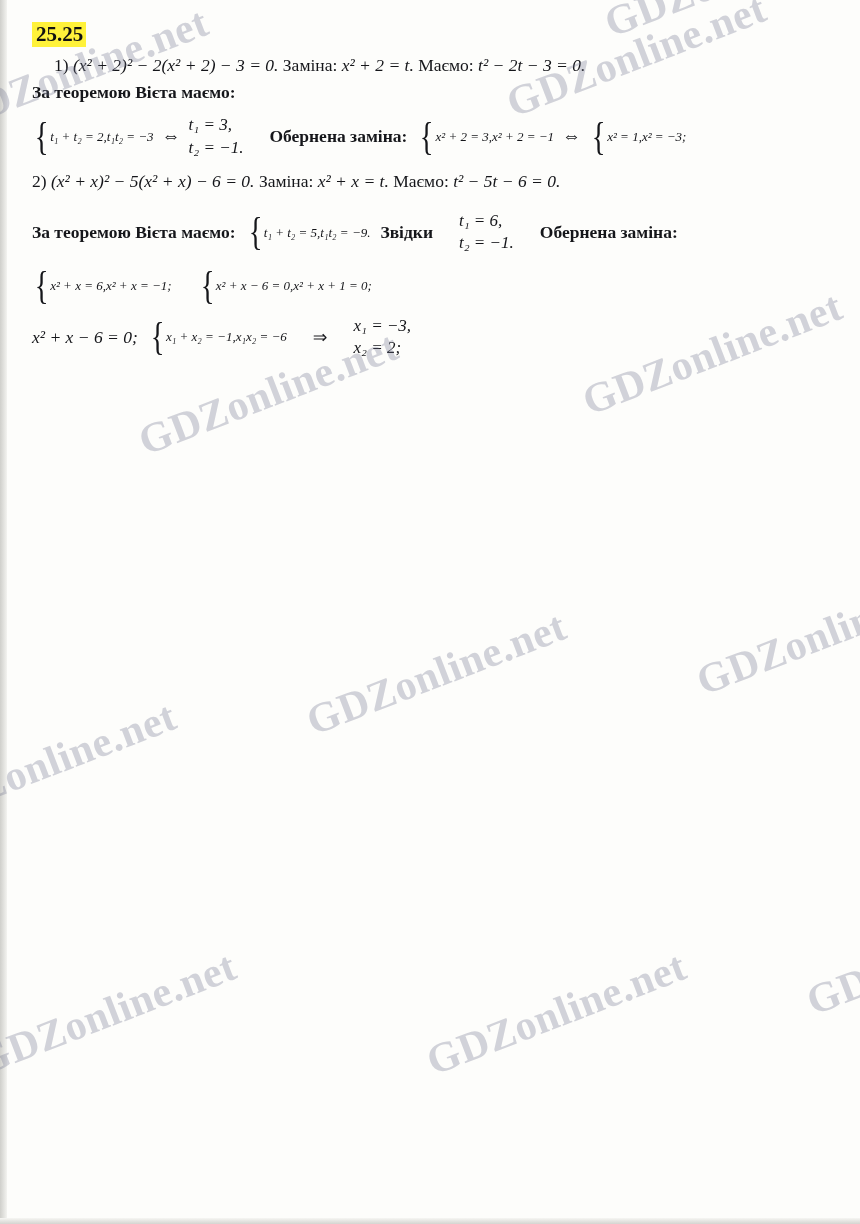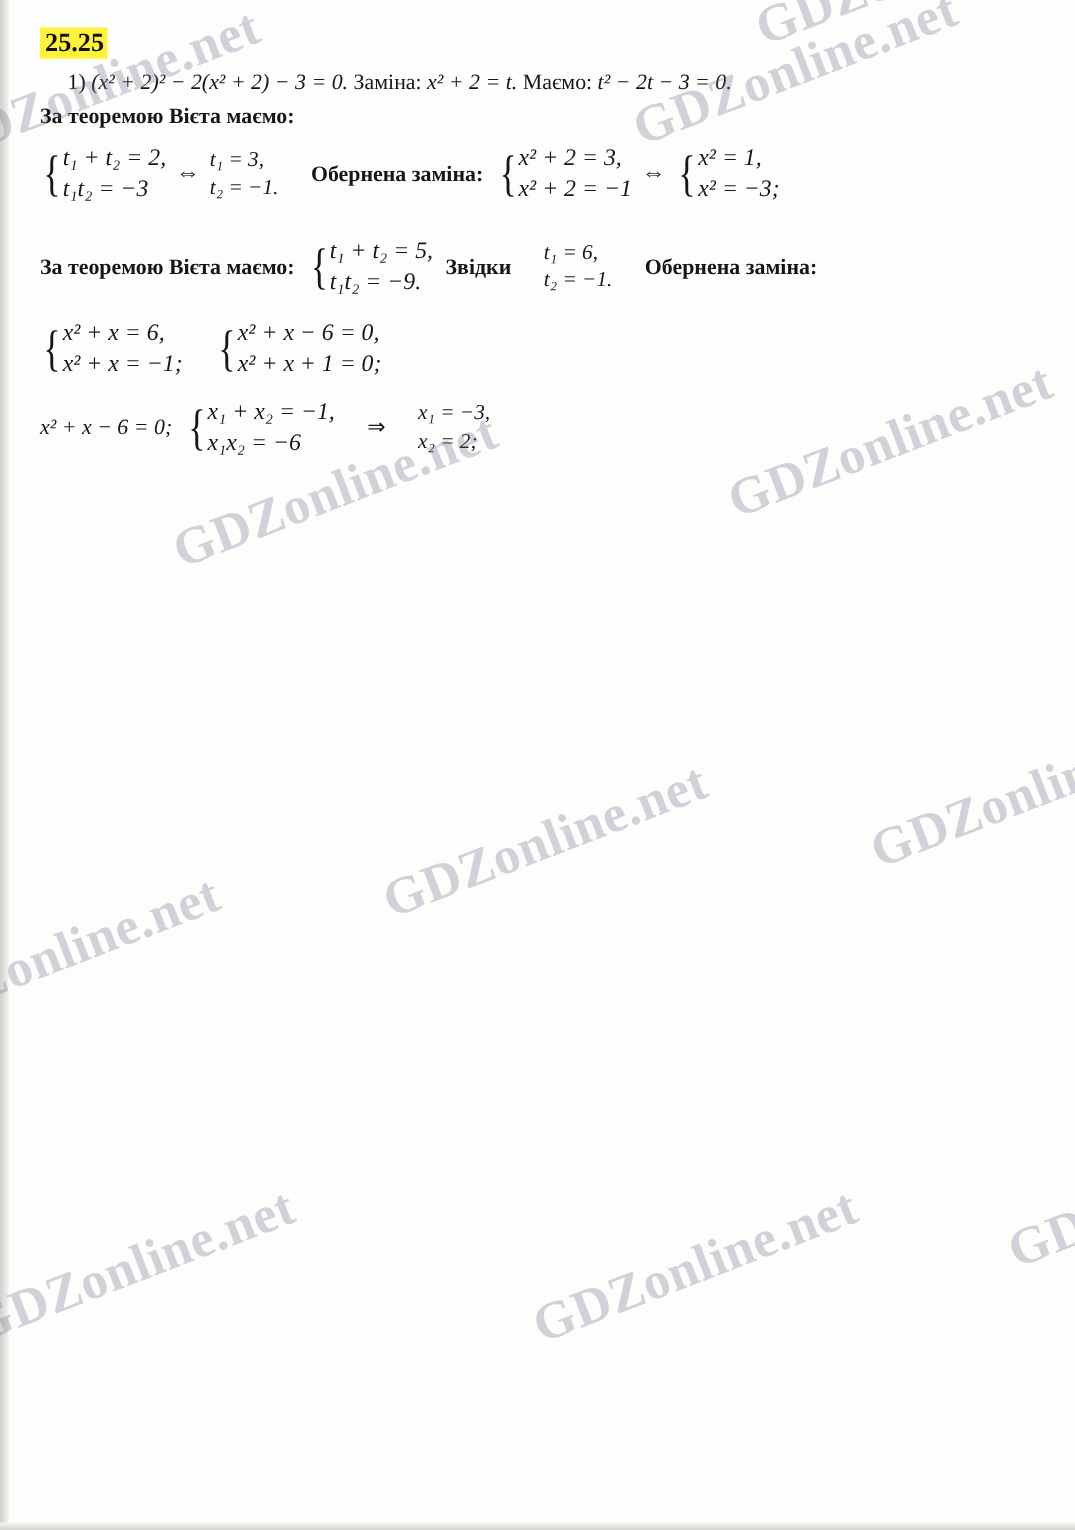--- a/index.html
+++ b/index.html
@@ -94,24 +94,24 @@
     font-size: 40px;
     font-family: "Liberation Serif", serif;
     font-weight: 300;
     line-height: 0.8;
     transform: scaleX(0.72);
     margin-right: -1px;
     color: #15161a;
   }
   .sys-lines {
     display: inline-flex;
-    flex-direction: column;
+    flex-direction: row;
     justify-content: center;
     line-height: 1.32;
-    font-size: 19px;
+    font-size: 13px;
   }
   .sys-lines > span {
     white-space: nowrap;
   }
 
   .pair {
     display: inline-flex;
     flex-direction: column;
     justify-content: center;
     line-height: 1.32;
@@ -193,20 +193,28 @@
         <span class="sys-lines it">
           <span>x² = 1,</span>
           <span>x² = −3;</span>
         </span>
       </span>
     </div>
 
     <div class="block-gap-1"></div>
 
 
+    <div class="line">
+      <span>2)</span>
+      <span class="it">(x² + x)² − 5(x² + x) − 6 = 0.</span>
+      <span>Заміна:</span>
+      <span class="it">x² + x = t.</span>
+      <span>Маємо:</span>
+      <span class="it">t² − 5t − 6 = 0.</span>
+    </div>
 
     <div class="block-gap-2"></div>
 
     <div class="row">
       <span class="bold">За теоремою Вієта маємо:</span>
       <span class="gap-s"></span>
       <span class="sys">
         <span class="brace">{</span>
         <span class="sys-lines it">
           <span>t₁ + t₂ = 5,</span>

